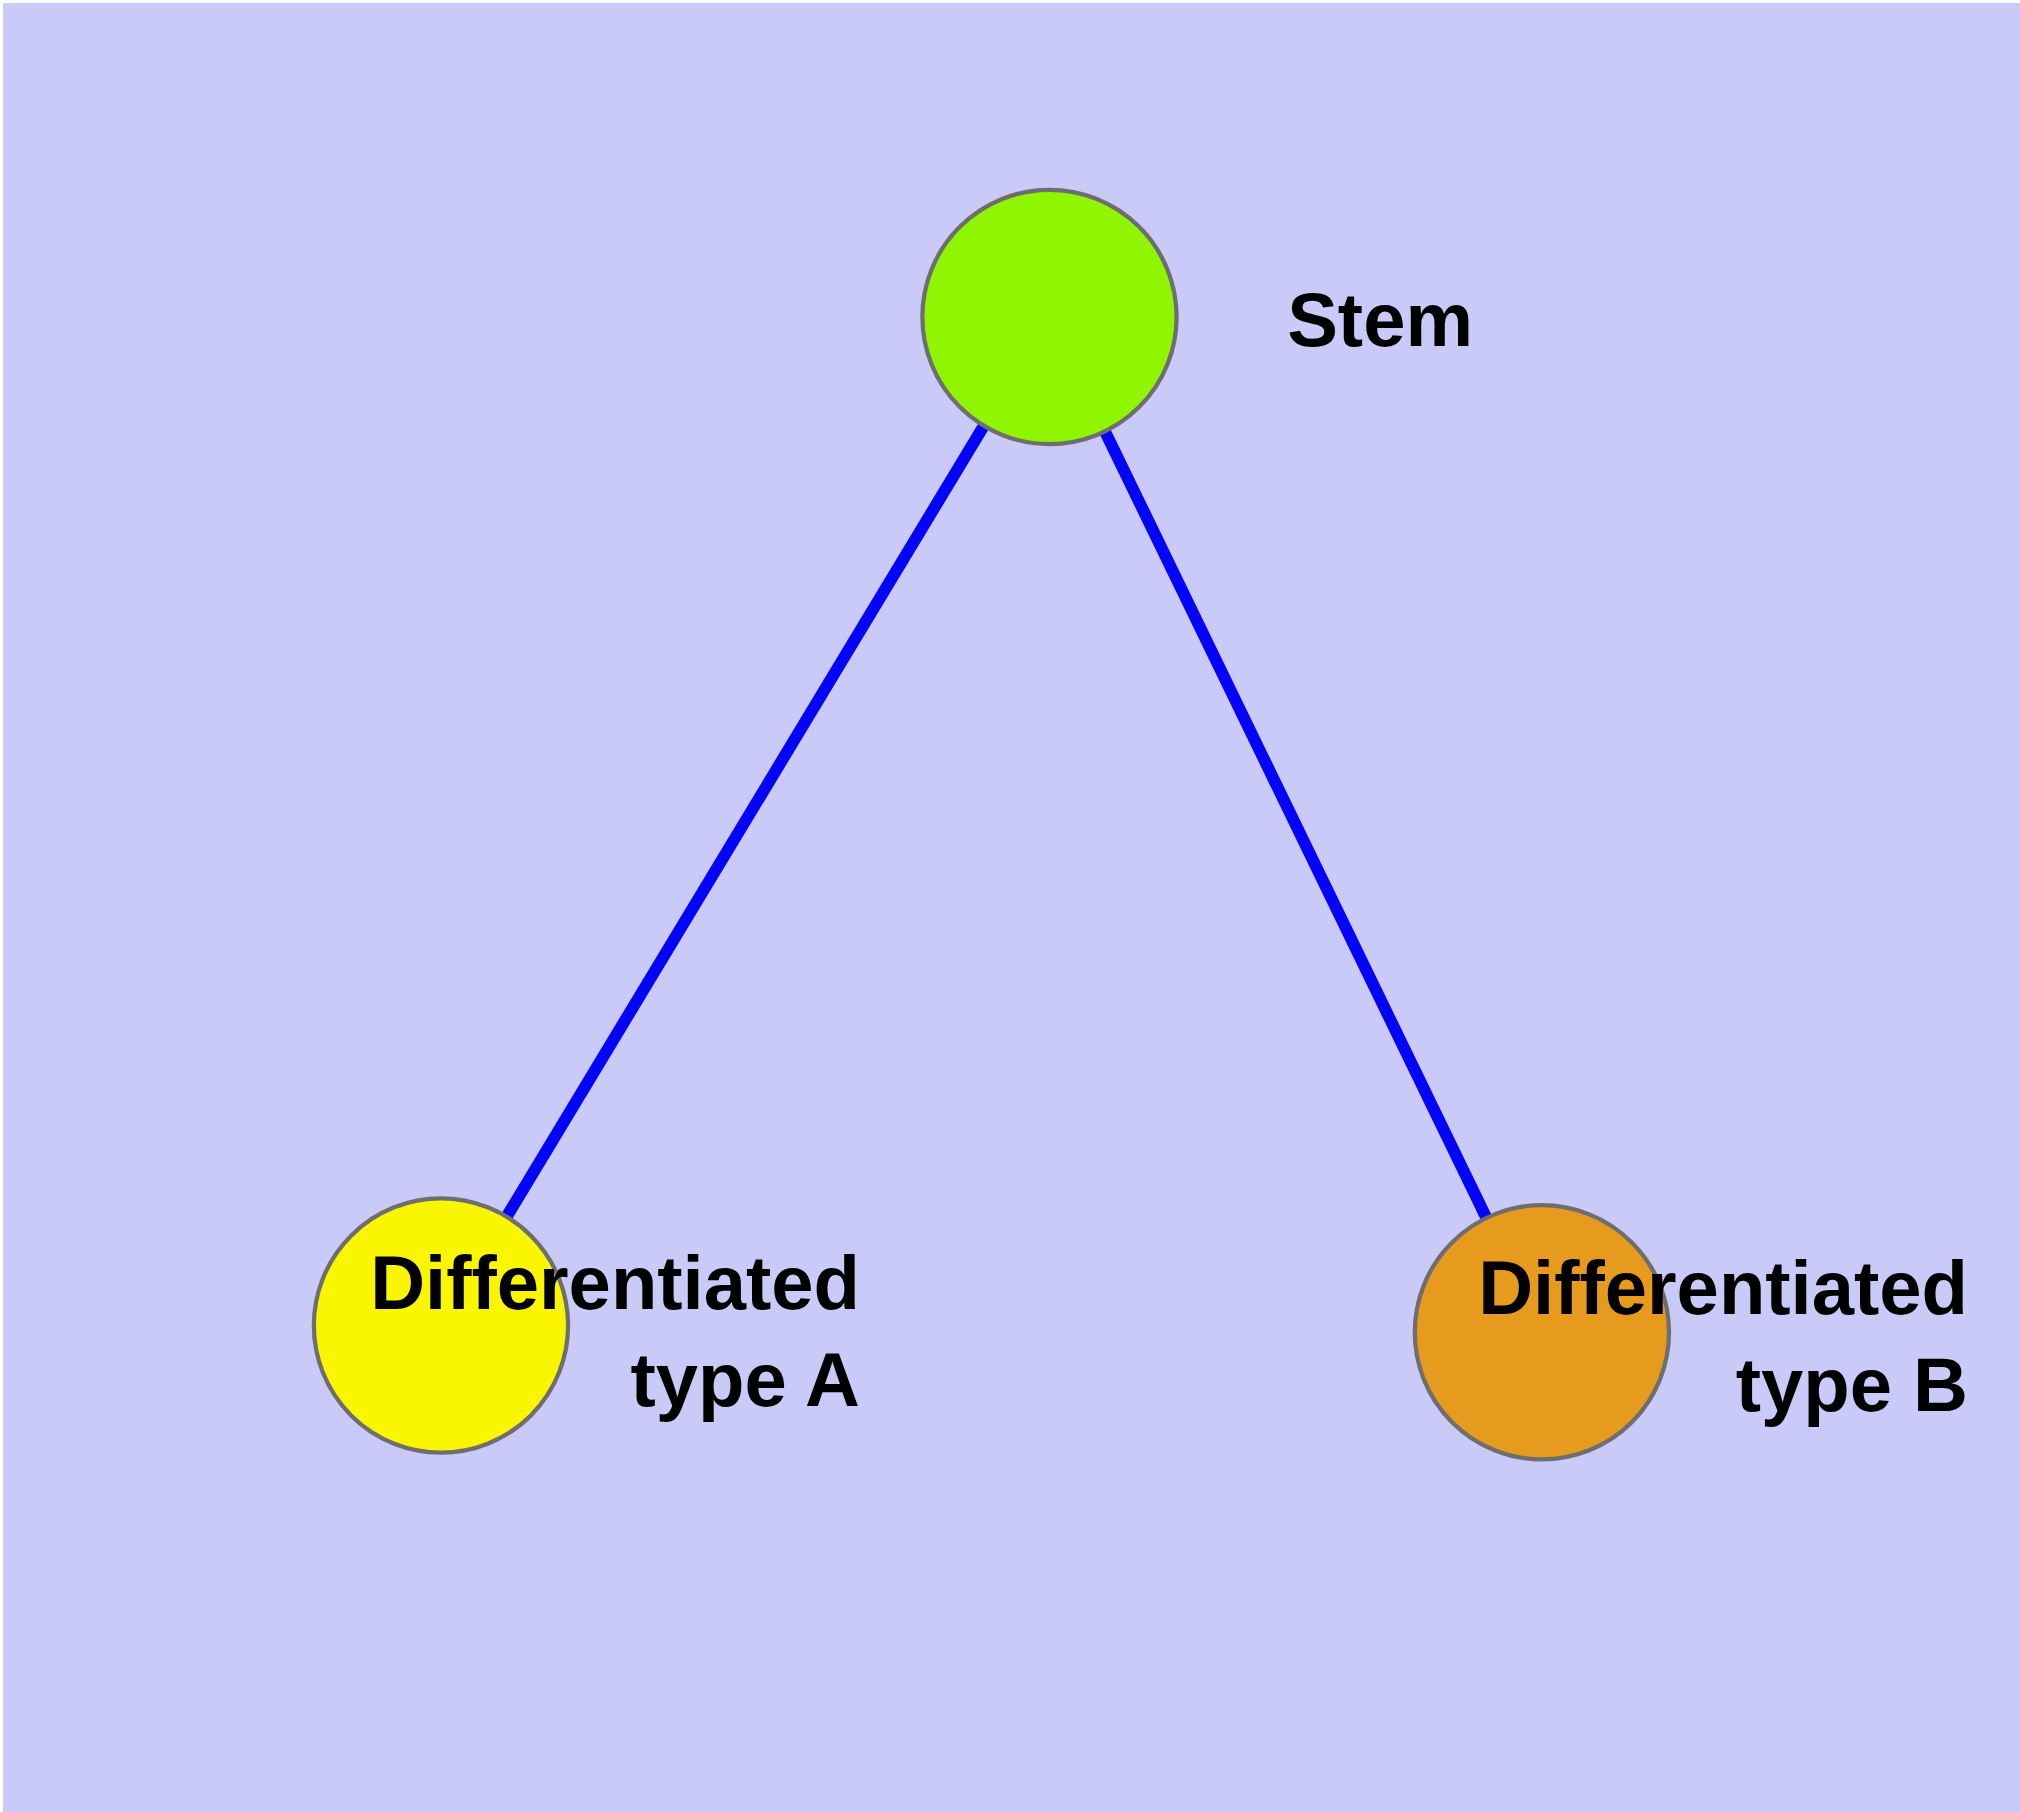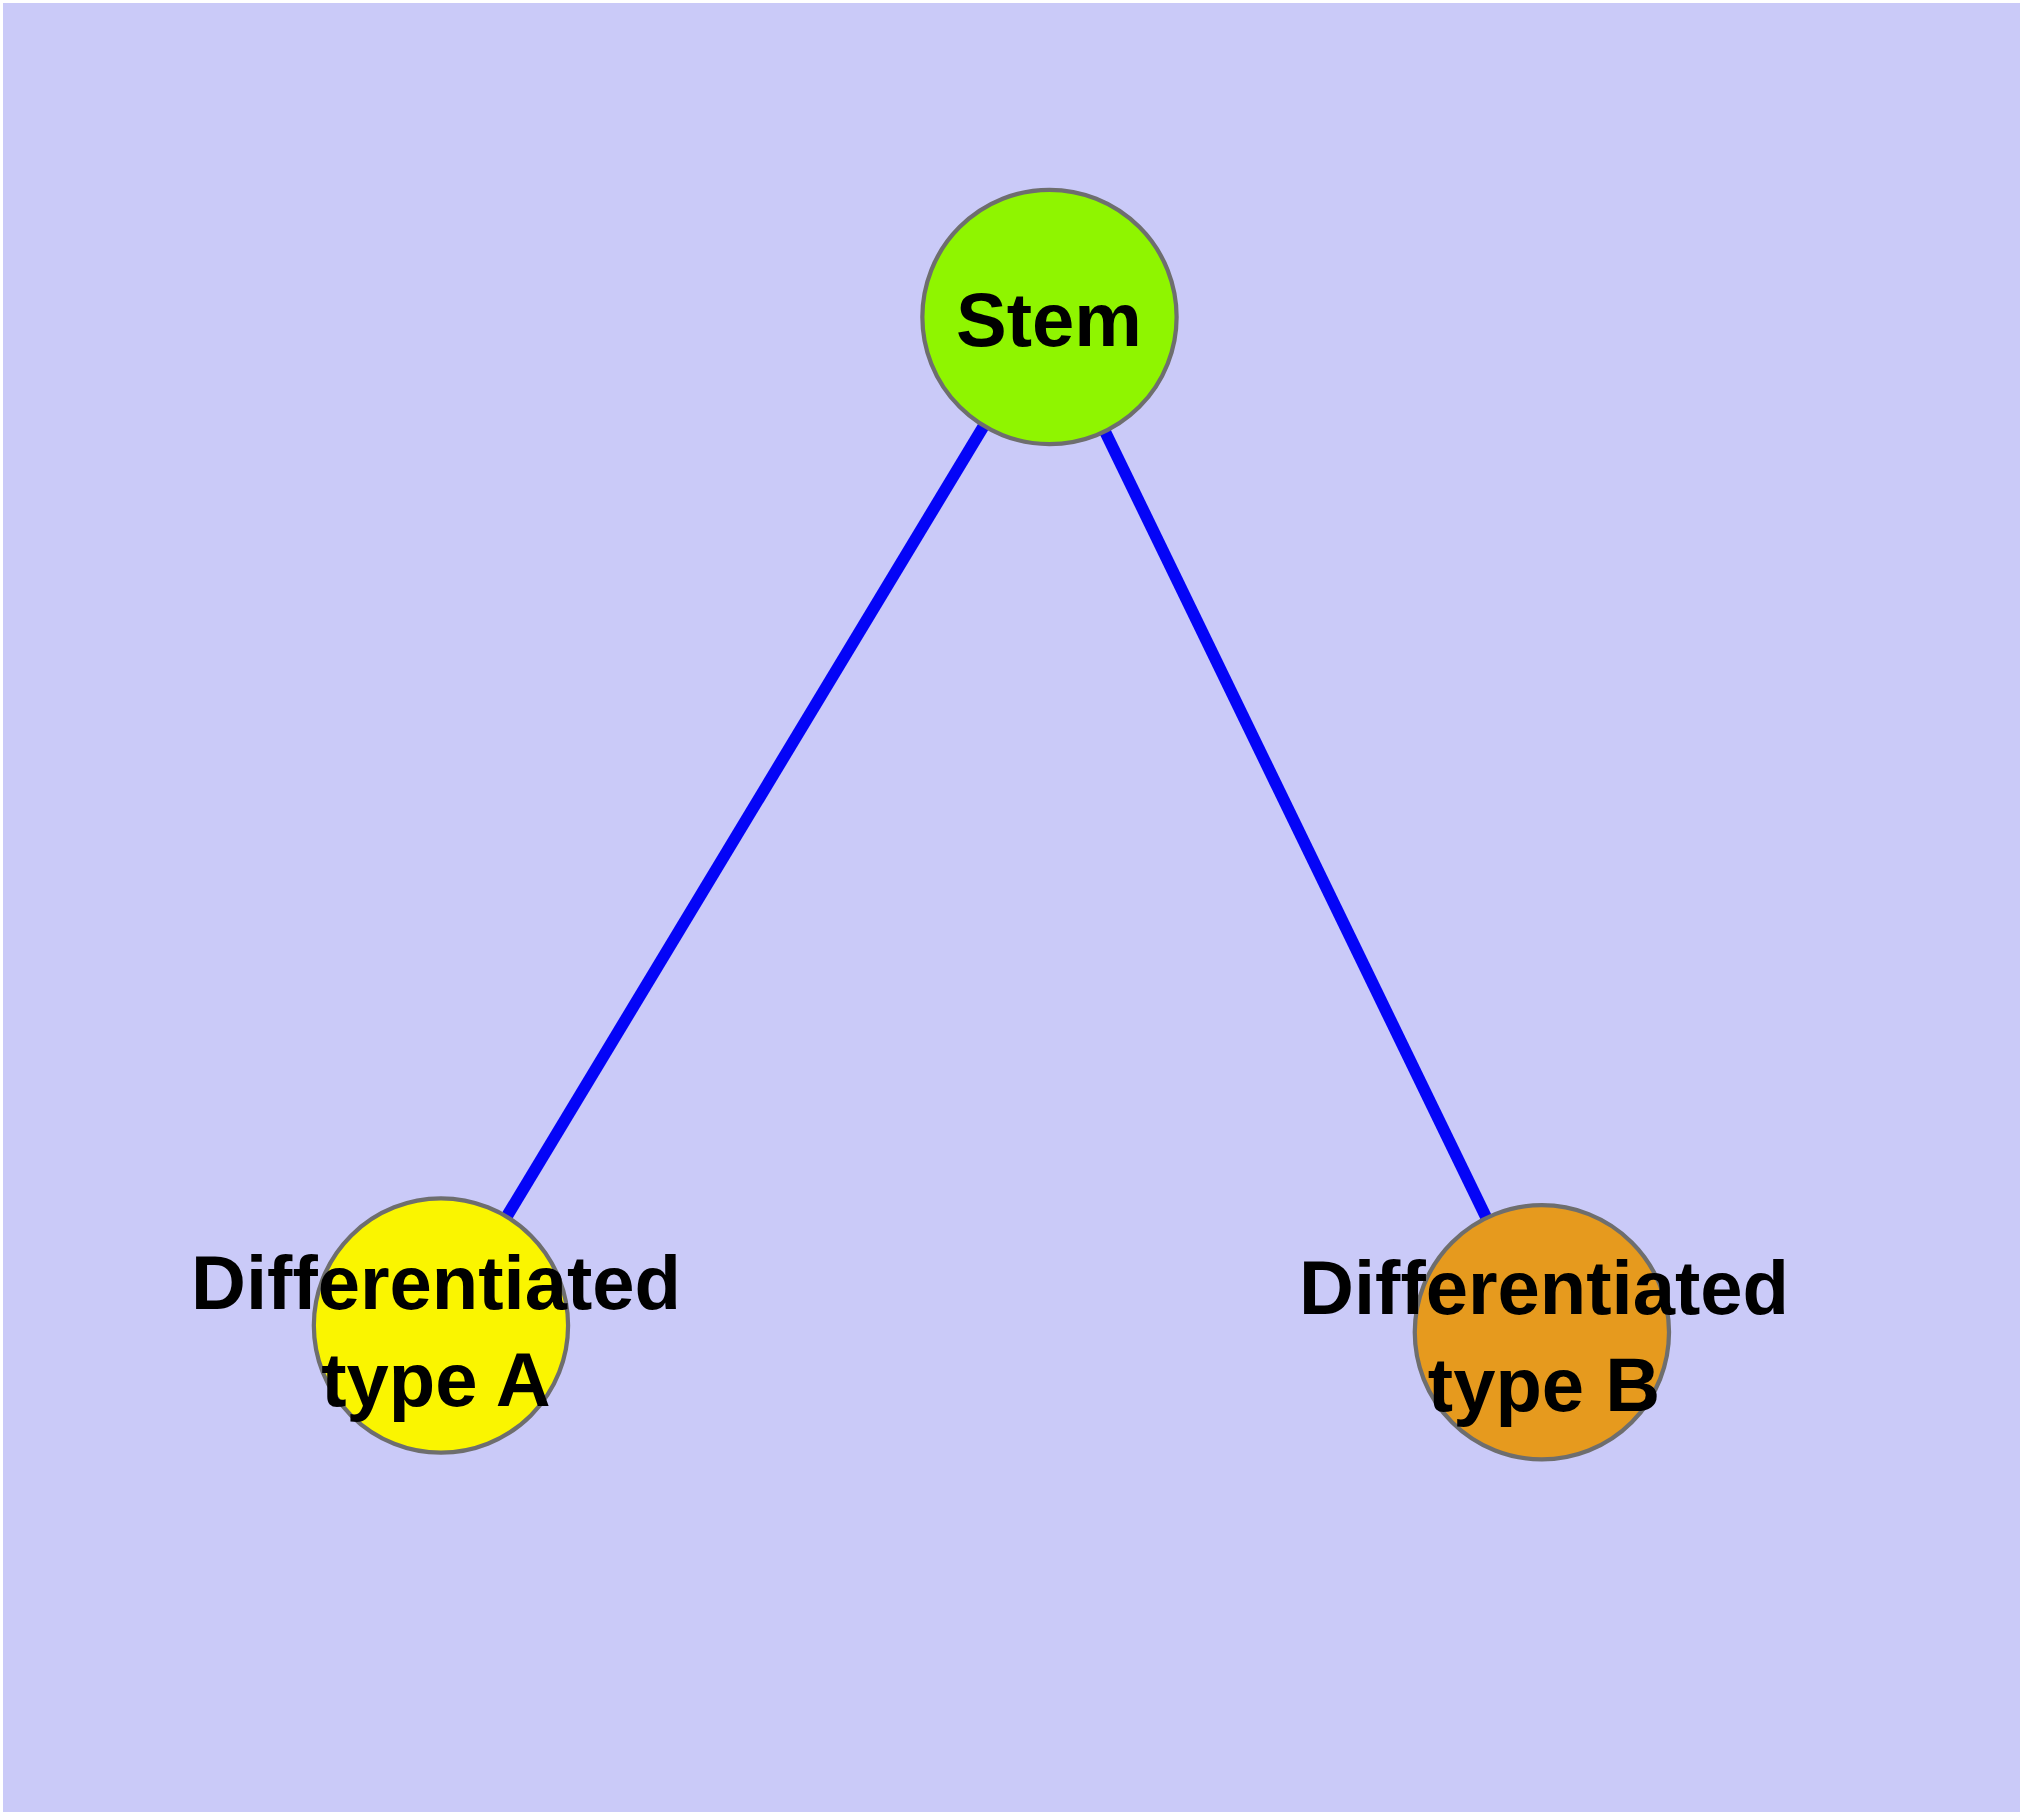--- a/index.html
+++ b/index.html
@@ -26,21 +26,21 @@
     position: absolute;
     left: 0;
     top: 0;
     width: 2021px;
     height: 1812px;
   }
   .node-label {
     position: absolute;
     transform: translate(-50%, -50%);
     width: 848px;
-    text-align: center;
+    text-align: right;
     font-size: 76px;
     font-weight: bold;
     line-height: 97px;
     color: #000000;
     white-space: pre-line;
     pointer-events: none;
   }
   .label-stem  { left: 1049px; top: 319px; }
   .label-a     { left: 436px;  top: 1331px; }
   .label-b     { left: 1544px; top: 1336px; }

